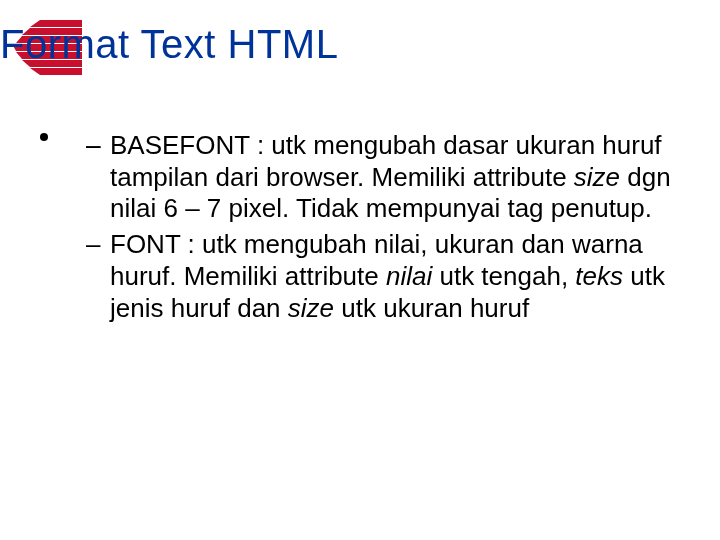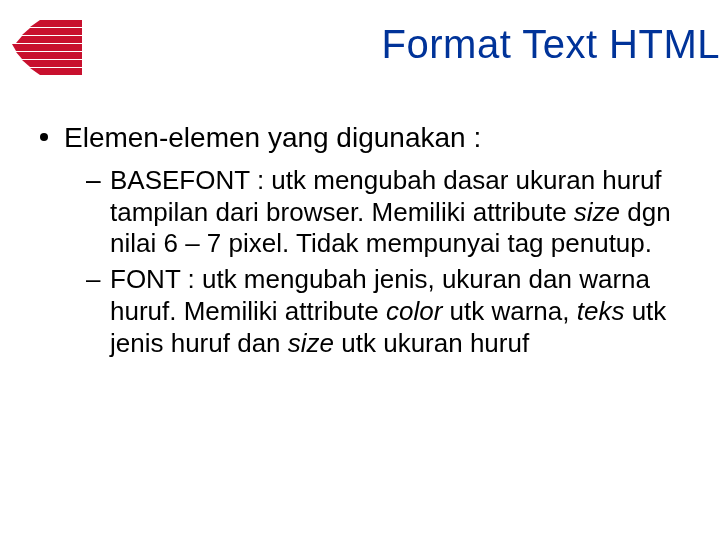--- a/index.html
+++ b/index.html
@@ -23,21 +23,21 @@
     left: 12px;
     top: 20px;
     width: 70px;
     height: 55px;
   }
   .title {
     position: absolute;
     top: 22px;
     left: 0;
     width: 720px;
-    text-align: right;
+    text-align: left;
     font-size: 40px;
     color: #003399;
     font-weight: normal;
     letter-spacing: 0.5px;
   }
   .body {
     position: absolute;
     left: 40px;
     top: 120px;
     width: 640px;
@@ -90,32 +90,31 @@
       </g>
     </svg>
   </div>
 
   <div class="title">Format Text HTML</div>
 
   <div class="body">
 
     <div class="b1">
       <span class="bullet-dot"></span>
-      <span>Elemen-elemen yang digunakan :</span>
     </div>
 
     <div class="b2">
       <span class="dash">–</span>
     </div>
 
     <div class="b2">
       <span class="dash">–</span>
       <span>BASEFONT : utk mengubah dasar ukuran huruf tampilan dari browser. Memiliki attribute </span><span class="italic">size</span><span> dgn nilai 6 – 7 pixel. Tidak mempunyai tag penutup.</span>
     </div>
 
     <div class="b2">
       <span class="dash">–</span>
-      <span>FONT : utk mengubah jenis, ukuran dan warna huruf. Memiliki attribute </span><span class="italic">color</span><span> utk warna, </span><span class="italic">teks</span><span> utk jenis huruf dan </span><span class="italic">size</span><span> utk ukuran huruf</span>
+      <span>FONT : utk mengubah nilai, ukuran dan warna huruf. Memiliki attribute </span><span class="italic">nilai</span><span> utk tengah, </span><span class="italic">teks</span><span> utk jenis huruf dan </span><span class="italic">size</span><span> utk ukuran huruf</span>
     </div>
 
   </div>
 
 </div>
 
 </body></html>

